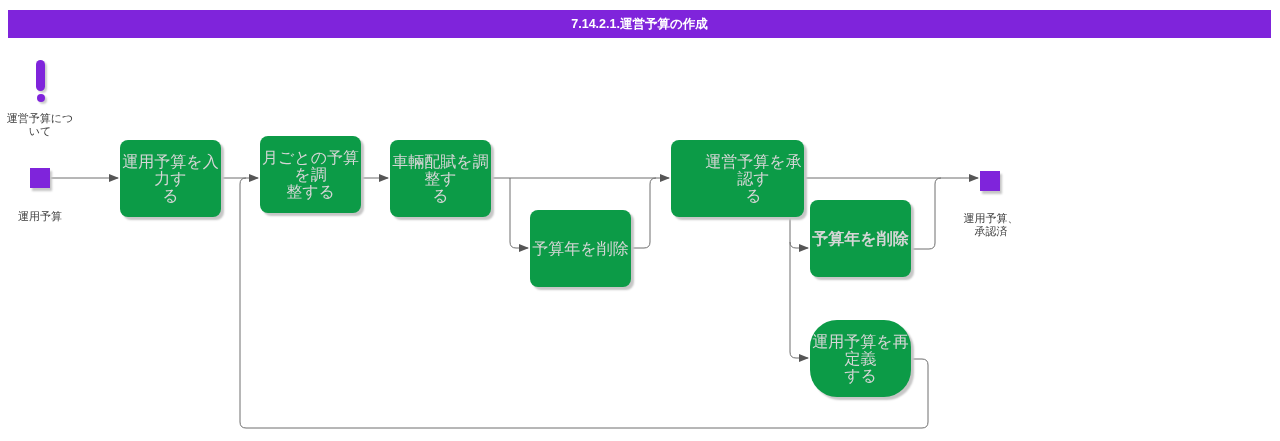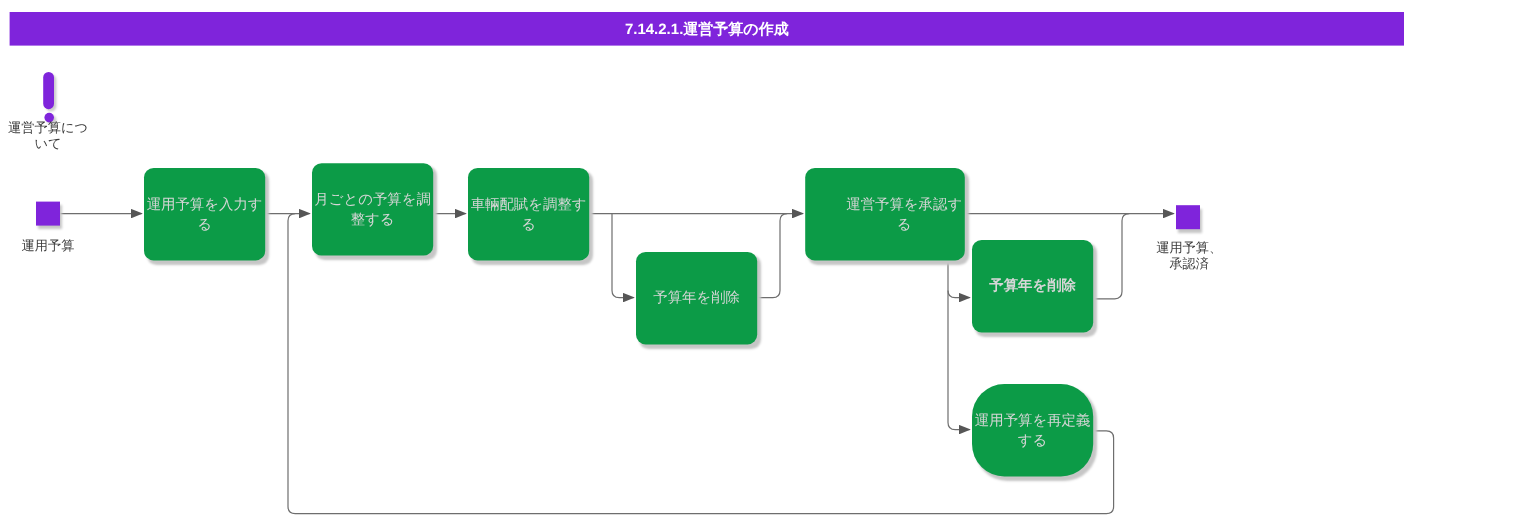--- a/index.html
+++ b/index.html
@@ -1,51 +1,51 @@
 <!DOCTYPE html>
 <html><head>
 <meta charset="utf-8">
 <style>
   html,body{margin:0;padding:0;}
   body{
     width:1280px;height:441px;position:relative;background:#ffffff;
     font-family:"DejaVu Serif","Liberation Serif",serif;overflow:hidden;
   }
   .header{
-    position:absolute;left:8px;top:10px;width:1162px;height:28px;
+    position:absolute;left:8px;top:10px;width:1263px;height:28px;
     background:#7f24db;display:flex;align-items:center;justify-content:center;
   }
   .header .title{
     color:#ffffff;font-family:"Liberation Sans","DejaVu Sans",sans-serif;
     font-weight:bold;font-size:12.5px;
   }
   svg.connectors{position:absolute;left:0;top:0;pointer-events:none;}
   .task{
     position:absolute;width:101px;height:77px;background:#0c9b47;
     border-radius:8px;box-shadow:3px 3px 2px #c6c6c6;
     display:flex;align-items:center;justify-content:center;
-    color:#d6d6d6;font-size:12px;line-height:17px;text-align:center;
+    color:#d6d6d6;font-size:16px;line-height:17px;text-align:center;
     white-space:pre-line;cursor:pointer;
   }
   .task1{left:120px;top:140px;}
   .task2{left:260px;top:136px;}
   .task3{left:390px;top:140px;text-align:center;}
   .task4{left:530px;top:210px;}
   .task5{left:671px;top:140px;padding-left:32px;}
   .task6{left:810px;top:200px;font-weight:bold;}
   .task7{left:810px;top:320px;border-radius:27px;}
   .event-square{
     position:absolute;width:20px;height:20px;background:#7f24db;
     box-shadow:2px 3px 2px #c6c6c6;cursor:pointer;
   }
   .start-square{left:30px;top:168px;}
   .end-square{left:980px;top:171px;}
   .shape-label{
     position:absolute;color:#3d3d3d;font-size:11px;line-height:12.5px;
-    text-align:center;white-space:pre-line;
+    text-align:center;white-space:pre-line;margin-top:12px;
   }
   .start-label{left:0px;top:199px;width:80px;text-align:center;}
   .end-label{left:950px;top:201px;width:82px;}
   .annot-label{left:0px;top:101px;width:80px;}
   .excl-bar{
     position:absolute;left:36px;top:60px;width:9px;height:31px;
     background:#7f24db;border-radius:4.5px;box-shadow:2px 2px 2px #cccccc;
   }
   .excl-dot{
     position:absolute;left:37px;top:94px;width:8px;height:8px;

